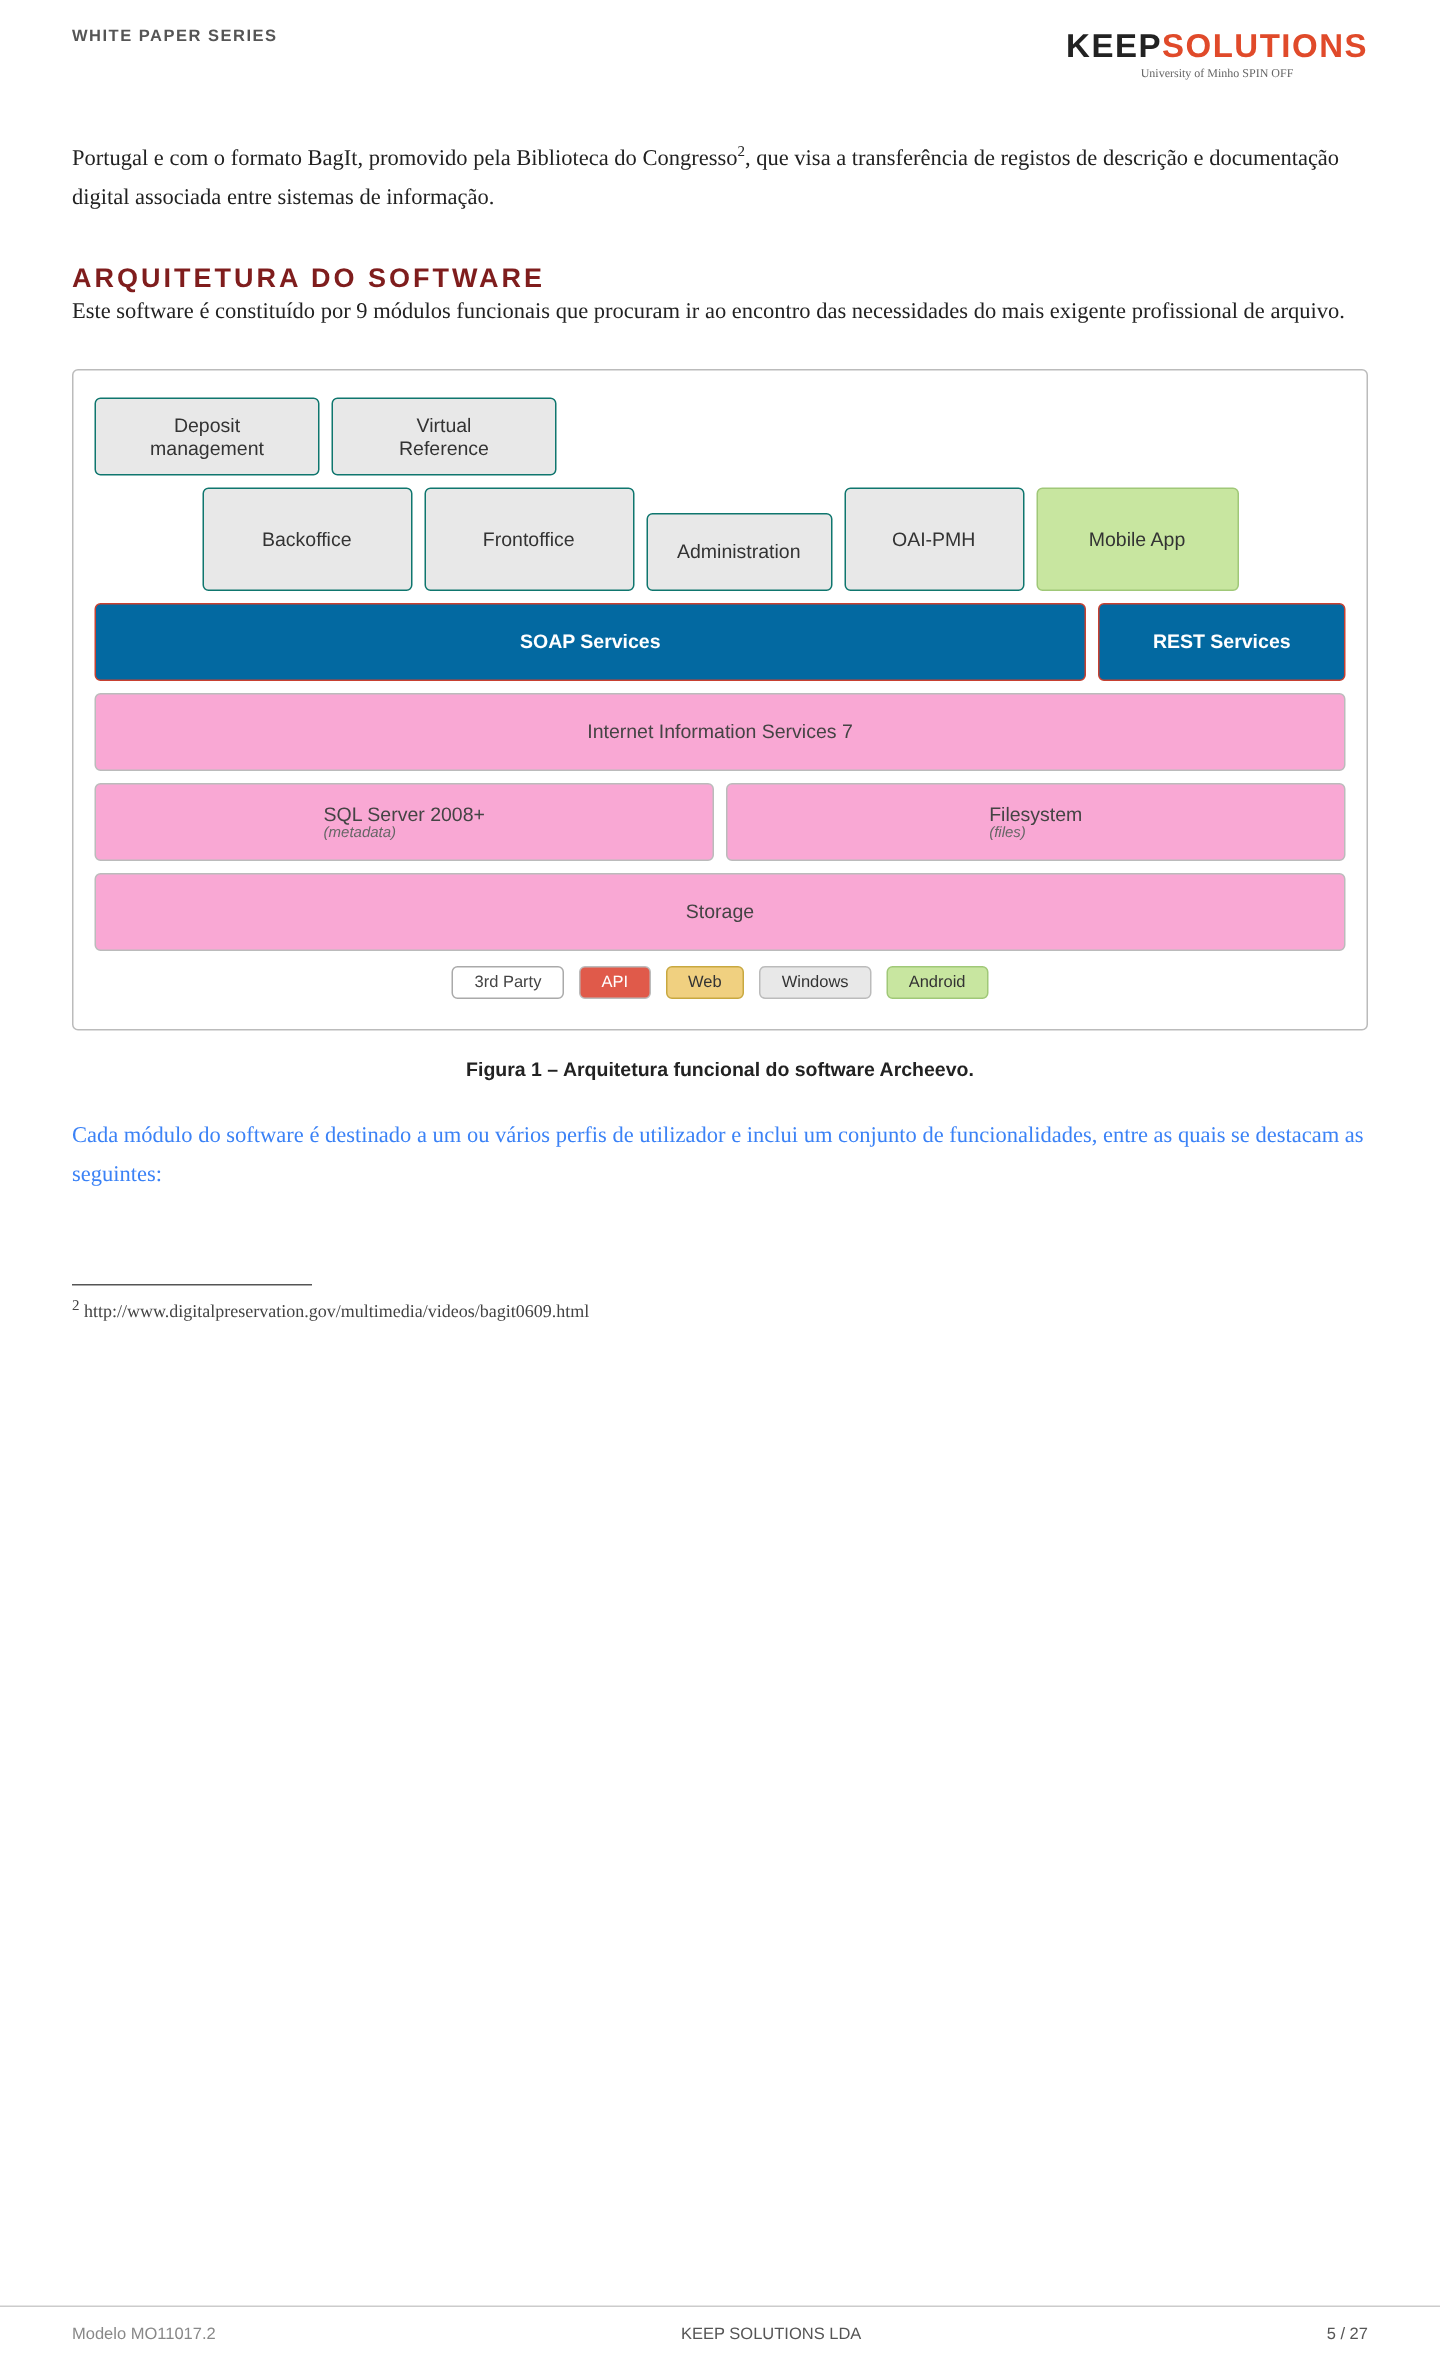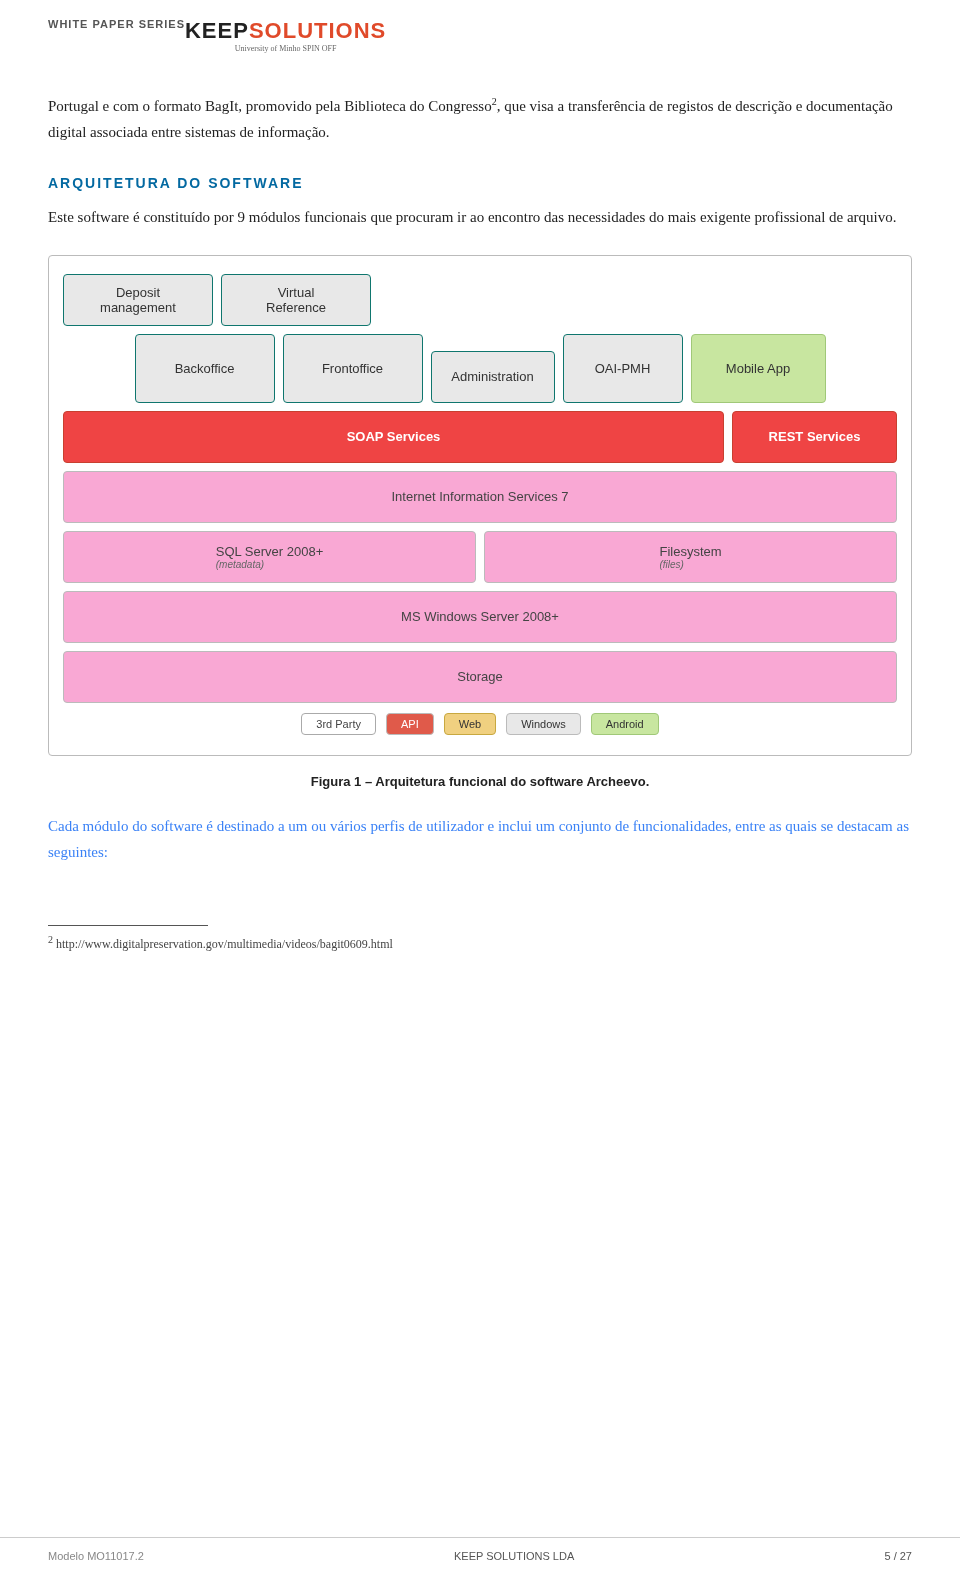--- a/index.html
+++ b/index.html
@@ -14,20 +14,21 @@
       width: 960px;
       min-height: 1576px;
       padding: 0;
       position: relative;
       display: flex;
       flex-direction: column;
     }
     
     .header {
       display: flex;
+      justify-content: space-between;
       align-items: flex-start;
       padding: 18px 48px 10px 48px;
       border-bottom: none;
     }
     .header-series {
       font-family: Arial, sans-serif;
       font-size: 11px;
       color: #555;
       letter-spacing: 1px;
       text-transform: uppercase;
@@ -66,26 +67,25 @@
       margin-bottom: 30px;
       color: #222;
     }
     sup {
       font-size: 10px;
       vertical-align: super;
     }
     
     .section-title {
       font-family: Arial, sans-serif;
-      font-size: 14px;
+      font-size: 18px;
       font-variant: small-caps;
       font-weight: bold;
       letter-spacing: 2px;
-      color: #0369a1;
-      margin-bottom: 14px;
+      color: #7f1d1d;
       text-transform: uppercase;
     }
     .section-desc {
       font-size: 15px;
       line-height: 1.7;
       margin-bottom: 24px;
       color: #222;
     }
     
     .arch-diagram {
@@ -119,21 +119,21 @@
       background: #e8e8e8;
       border: 1px solid #0f766e;
       color: #333;
     }
     .box-green {
       background: #c8e6a0;
       border: 1px solid #a0c878;
       color: #333;
     }
     .box-red {
-      background: #ef4444;
+      background: #0369a1;
       border: 1px solid #c84030;
       color: #fff;
       font-weight: bold;
     }
     .box-outline {
       background: #f9a8d4;
       border: 1.5px solid #bbb;
       color: #444;
     }
     
@@ -301,23 +301,20 @@
           </div>
         </div>
         <div class="module-box box-outline box-fs">
           <div class="box-sql-inner">
             <span>Filesystem</span>
             <span class="box-subtitle">(files)</span>
           </div>
         </div>
       </div>
 
-      <div class="diagram-row row6">
-        <div class="module-box box-outline box-windows">MS Windows Server 2008+</div>
-      </div>
 
       <div class="diagram-row row7">
         <div class="module-box box-outline box-storage">Storage</div>
       </div>
 
       <div class="legend-row">
         <span class="legend-item legend-3rdparty">3rd Party</span>
         <span class="legend-item legend-api">API</span>
         <span class="legend-item legend-web">Web</span>
         <span class="legend-item legend-windows">Windows</span>

